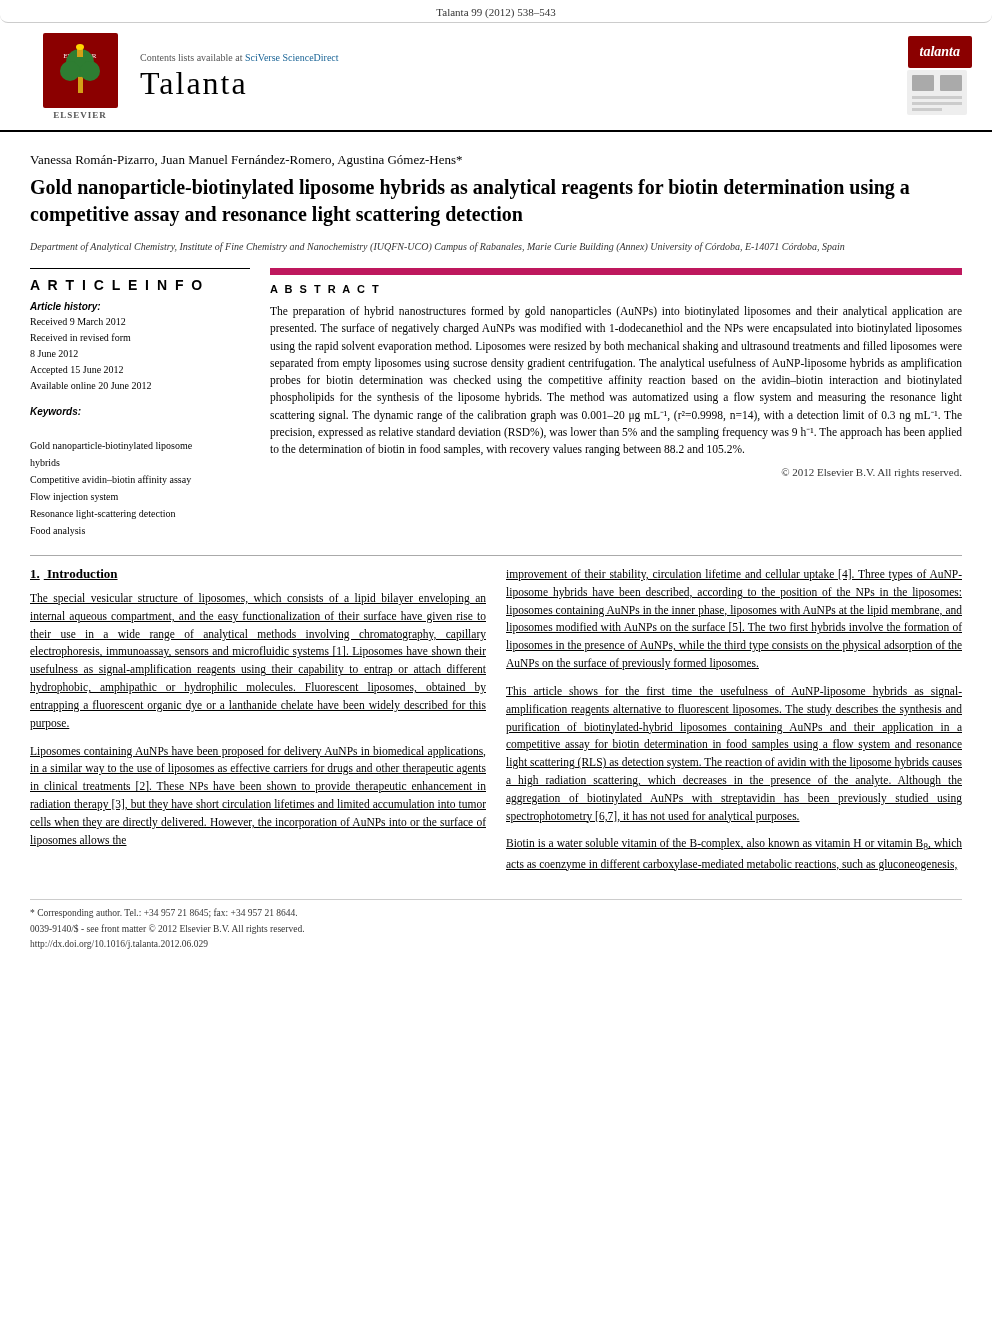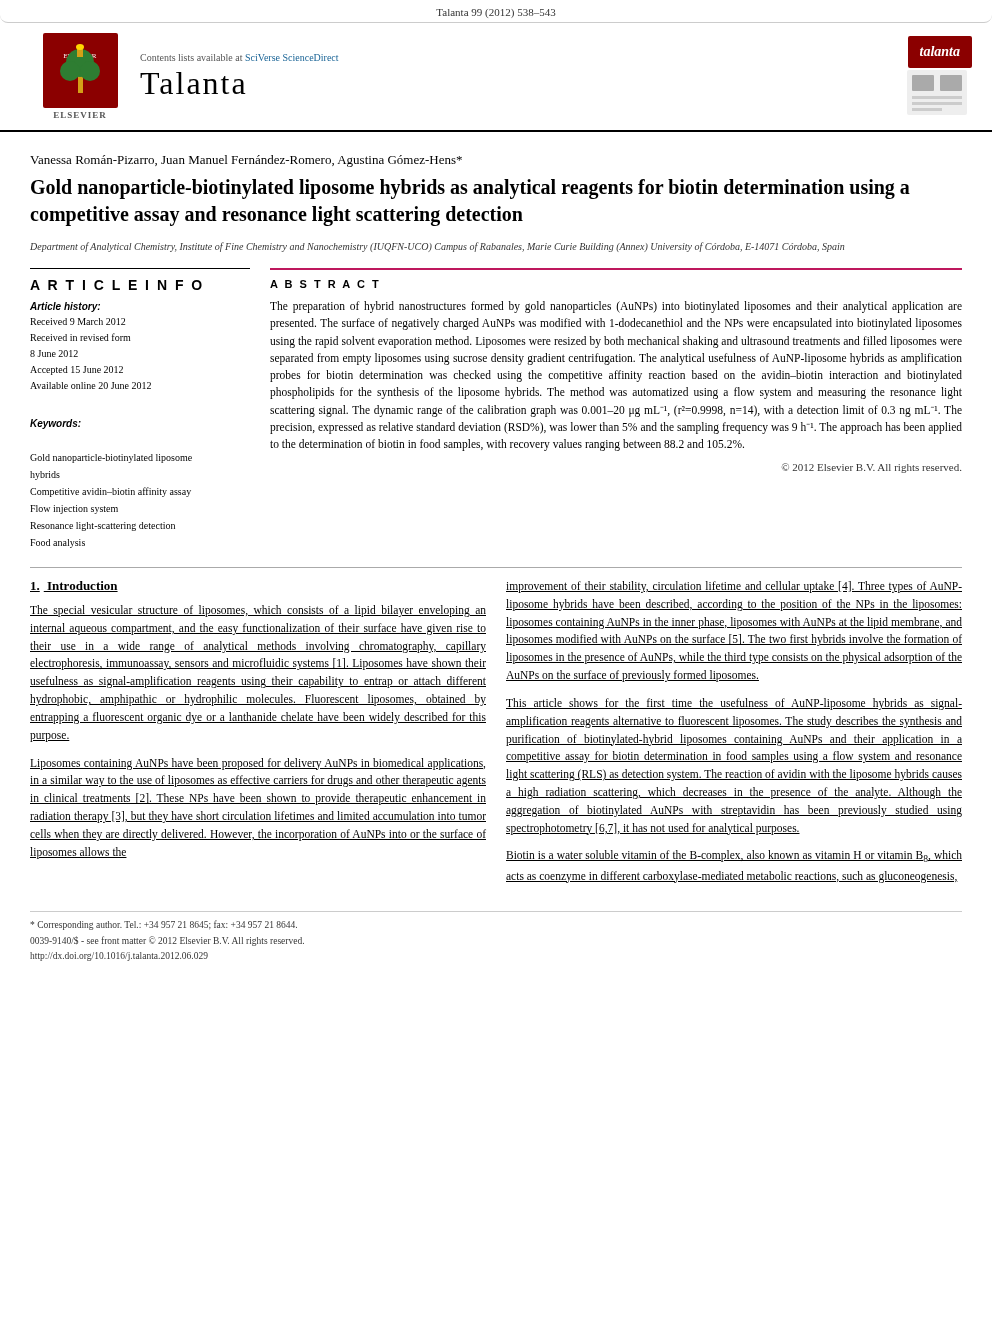--- a/index.html
+++ b/index.html
@@ -147,39 +147,39 @@
       font-size: 10px;
       font-style: italic;
       font-weight: bold;
       color: #000;
       display: block;
       margin-bottom: 2px;
       font-family: Arial, sans-serif;
     }
     #article-info .history-dates {
       font-size: 10px;
-      margin-bottom: 24px;
+      margin-bottom: 12px;
       line-height: 1.6;
     }
     #article-info .keywords-section label {
       font-size: 10px;
       font-style: italic;
       font-weight: bold;
       font-family: Arial, sans-serif;
       display: block;
       margin-bottom: 20px;
     }
     #article-info .keywords-list {
       font-size: 10px;
       line-height: 1.7;
     }
 
     #abstract-section {
       flex: 1;
-      border-top: 2px solid #be185d;
+      border-top: 7px solid #be185d;
       padding-top: 8px;
     }
     #abstract-section h3 {
       font-size: 11px;
       font-weight: bold;
       letter-spacing: 2px;
       text-transform: uppercase;
       margin-bottom: 8px;
       font-family: Arial, sans-serif;
     }

